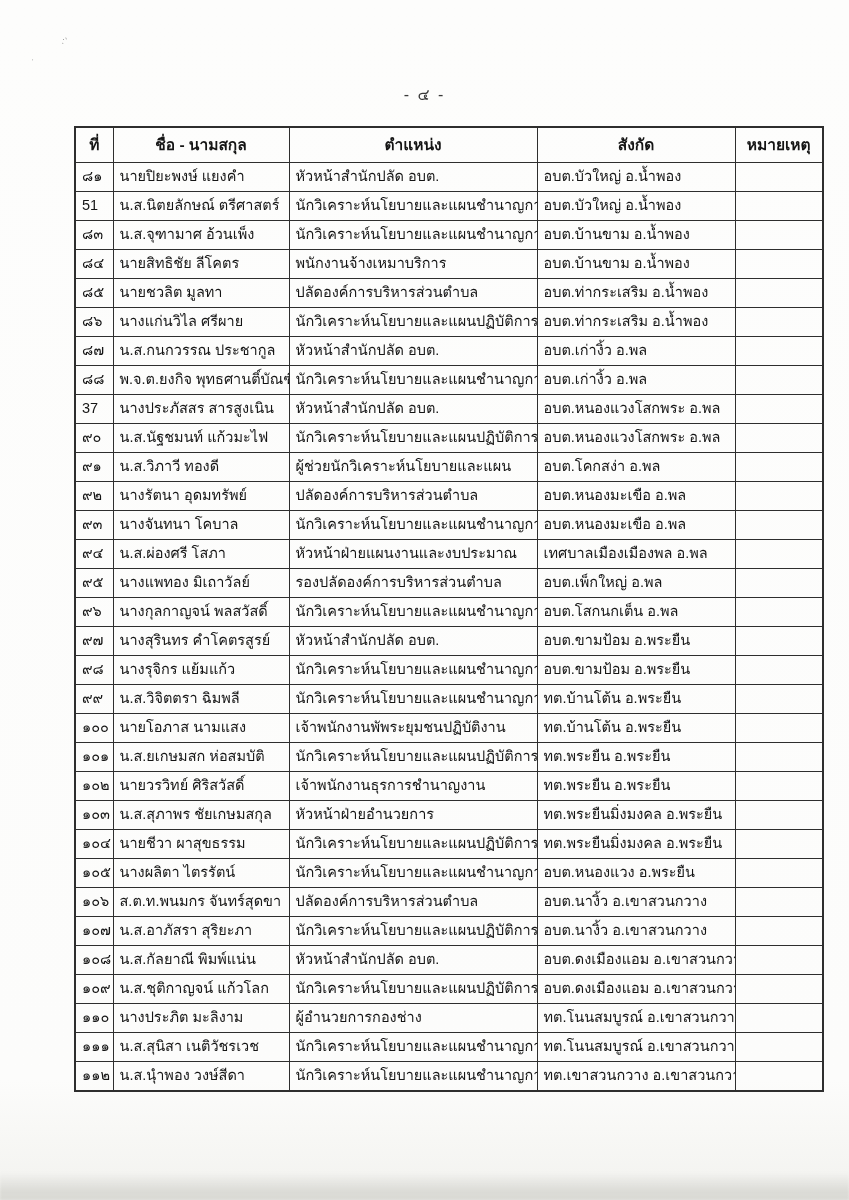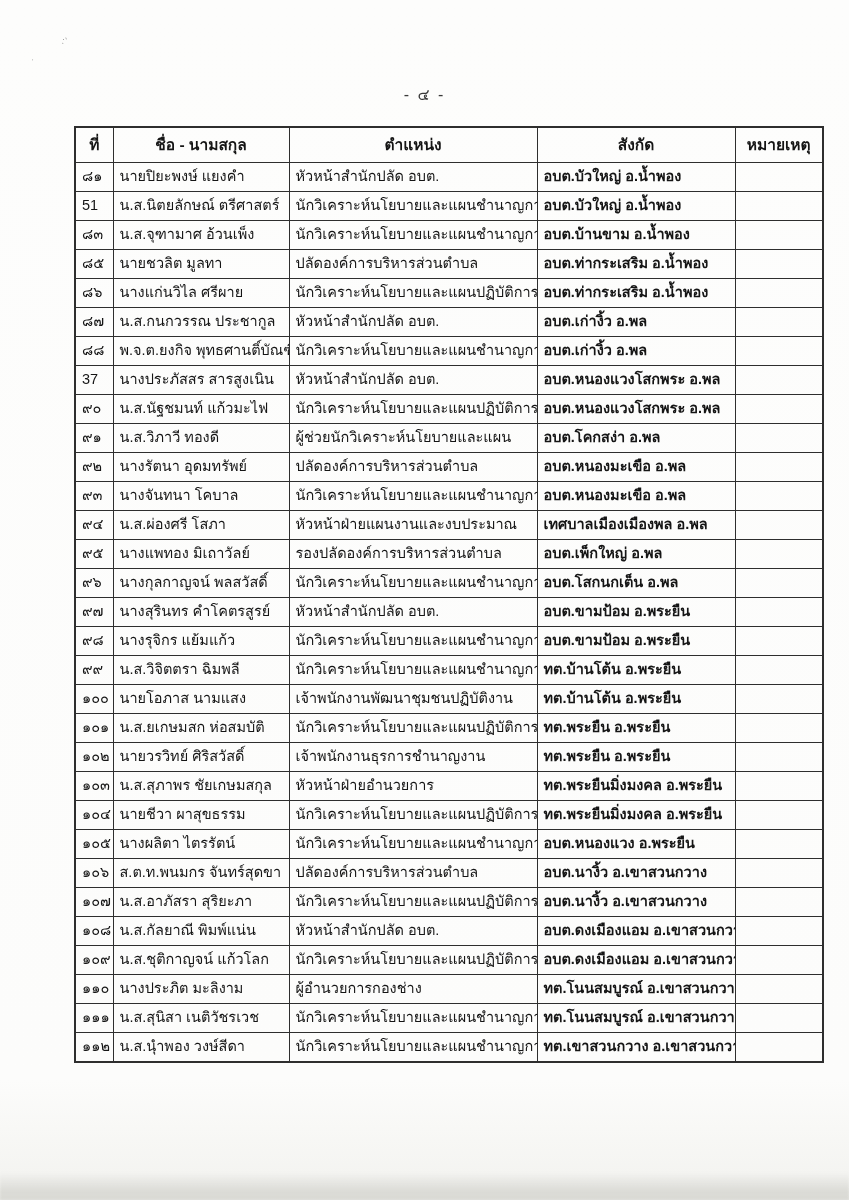--- a/index.html
+++ b/index.html
@@ -37,21 +37,21 @@
   table.doc thead th{
     height:34px;
     font-weight:bold;font-size:15.5px;
     text-align:center;
     border-top-width:2.4px;
   }
   table.doc tbody td{height:28px;}
   td.c-no{padding:0 2px;}
   td.c-name{padding-left:8px;}
   td.c-pos{padding-left:8px;}
-  td.c-aff{padding-left:8px;font-weight:bold;}
+  td.c-aff{padding-left:8px;}
   table.doc tr > *:first-child{border-left-width:2.2px;}
   table.doc tr > *:last-child{border-right-width:2.2px;}
   table.doc tbody tr:last-child td{border-bottom-width:2.2px;}
   
   .pen-mark{position:absolute;color:#8a8a8a;font-size:9px;transform:rotate(10deg);}
   .mark1{left:62px;top:36px;}
   .mark2{left:31px;top:58px;}
   .bottom-shadow{
     position:absolute;left:0;right:0;bottom:0;height:28px;
     background:linear-gradient(180deg,rgba(190,190,184,0) 0%,rgba(176,176,168,0.28) 70%,rgba(200,200,194,0.45) 100%);
@@ -97,20 +97,27 @@
           <td class="c-rem"></td>
         </tr>
         <tr>
           <td class="c-no">๘๓</td>
           <td class="c-name">น.ส.จุฑามาศ อ้วนเพ็ง</td>
           <td class="c-pos">นักวิเคราะห์นโยบายและแผนชำนาญการ</td>
           <td class="c-aff">อบต.บ้านขาม อ.น้ำพอง</td>
           <td class="c-rem"></td>
         </tr>
         <tr>
+          <td class="c-no">๘๔</td>
+          <td class="c-name">นายสิทธิชัย ลีโคตร</td>
+          <td class="c-pos">พนักงานจ้างเหมาบริการ</td>
+          <td class="c-aff">อบต.บ้านขาม อ.น้ำพอง</td>
+          <td class="c-rem"></td>
+        </tr>
+        <tr>
           <td class="c-no">๘๕</td>
           <td class="c-name">นายชวลิต มูลทา</td>
           <td class="c-pos">ปลัดองค์การบริหารส่วนตำบล</td>
           <td class="c-aff">อบต.ท่ากระเสริม อ.น้ำพอง</td>
           <td class="c-rem"></td>
         </tr>
         <tr>
           <td class="c-no">๘๖</td>
           <td class="c-name">นางแก่นวิไล ศรีผาย</td>
           <td class="c-pos">นักวิเคราะห์นโยบายและแผนปฏิบัติการ</td>
@@ -204,21 +211,21 @@
         <tr>
           <td class="c-no">๙๙</td>
           <td class="c-name">น.ส.วิจิตตรา ฉิมพลี</td>
           <td class="c-pos">นักวิเคราะห์นโยบายและแผนชำนาญการ</td>
           <td class="c-aff">ทต.บ้านโต้น อ.พระยืน</td>
           <td class="c-rem"></td>
         </tr>
         <tr>
           <td class="c-no">๑๐๐</td>
           <td class="c-name">นายโอภาส นามแสง</td>
-          <td class="c-pos">เจ้าพนักงานพัฒนาชุมชนปฏิบัติงาน</td>
+          <td class="c-pos">เจ้าพนักงานพัพระยุมชนปฏิบัติงาน</td>
           <td class="c-aff">ทต.บ้านโต้น อ.พระยืน</td>
           <td class="c-rem"></td>
         </tr>
         <tr>
           <td class="c-no">๑๐๑</td>
           <td class="c-name">น.ส.ยเกษมสก ห่อสมบัติ</td>
           <td class="c-pos">นักวิเคราะห์นโยบายและแผนปฏิบัติการ</td>
           <td class="c-aff">ทต.พระยืน อ.พระยืน</td>
           <td class="c-rem"></td>
         </tr>

